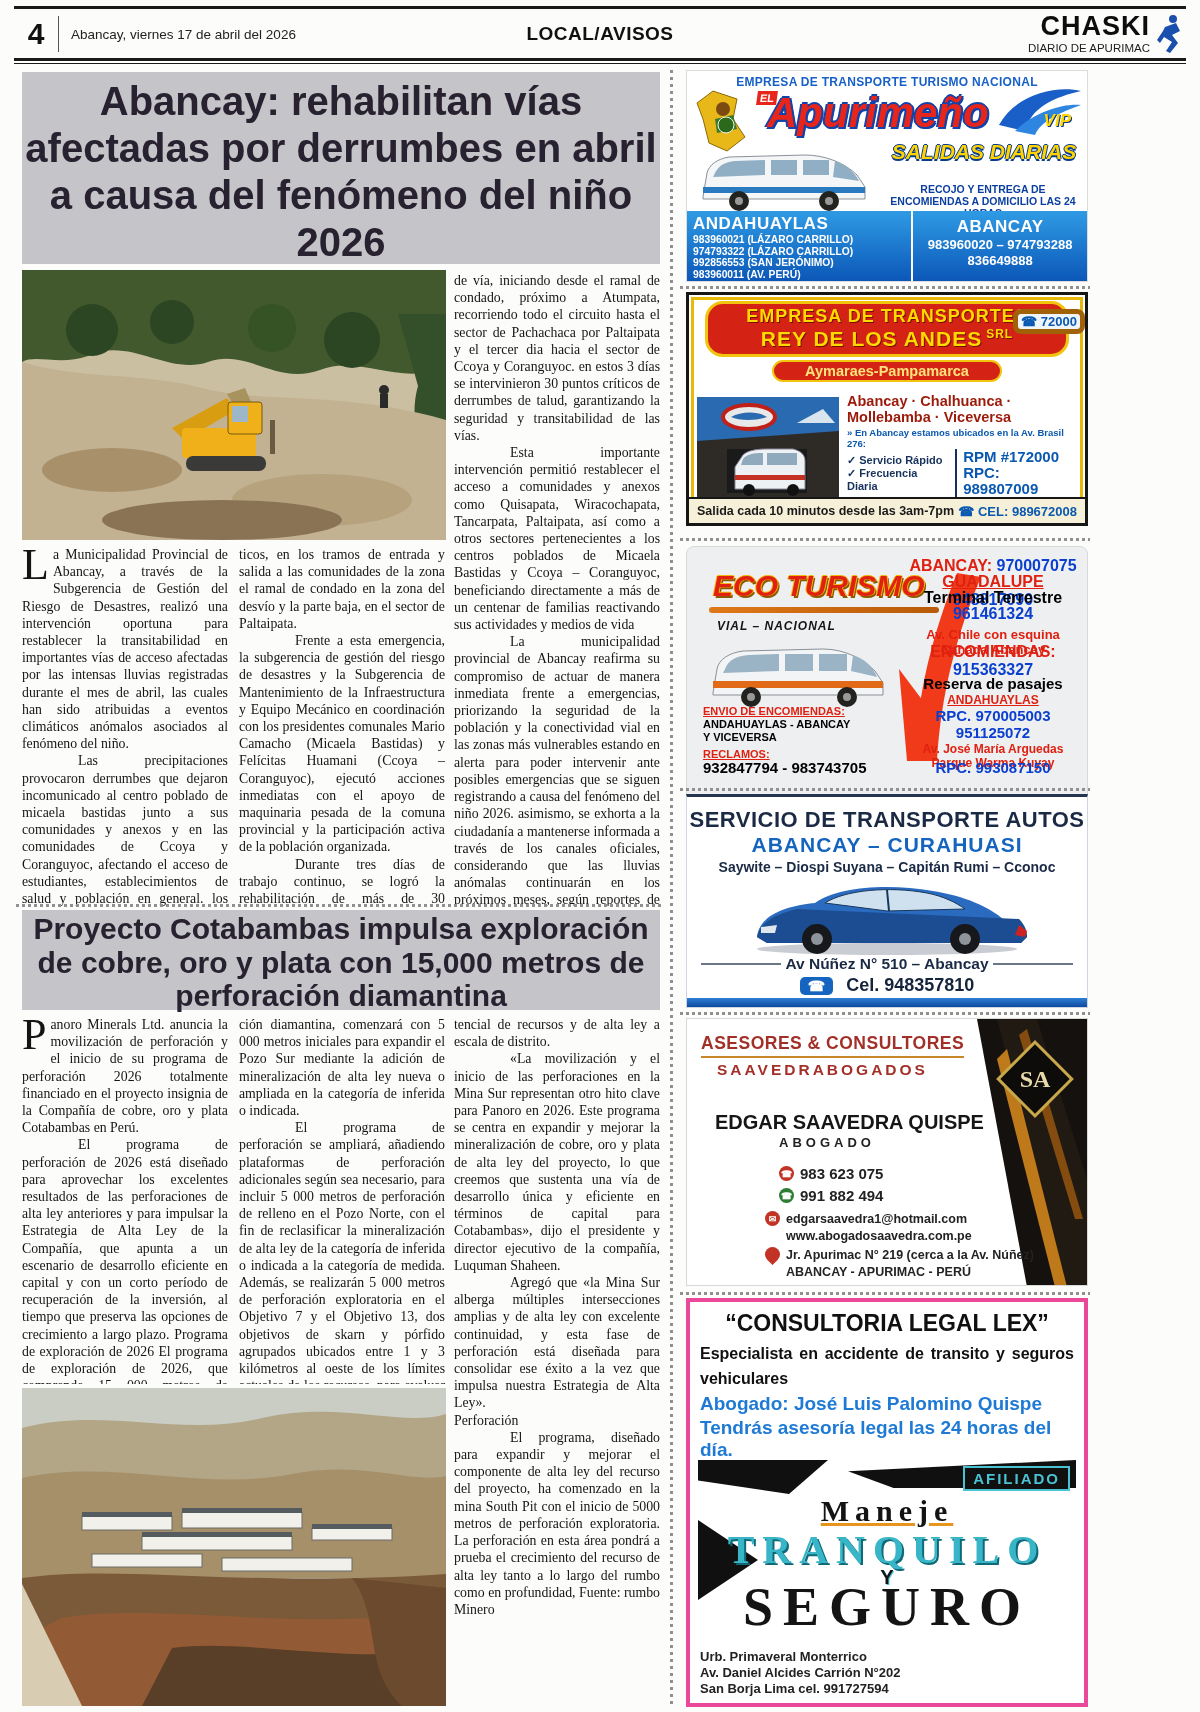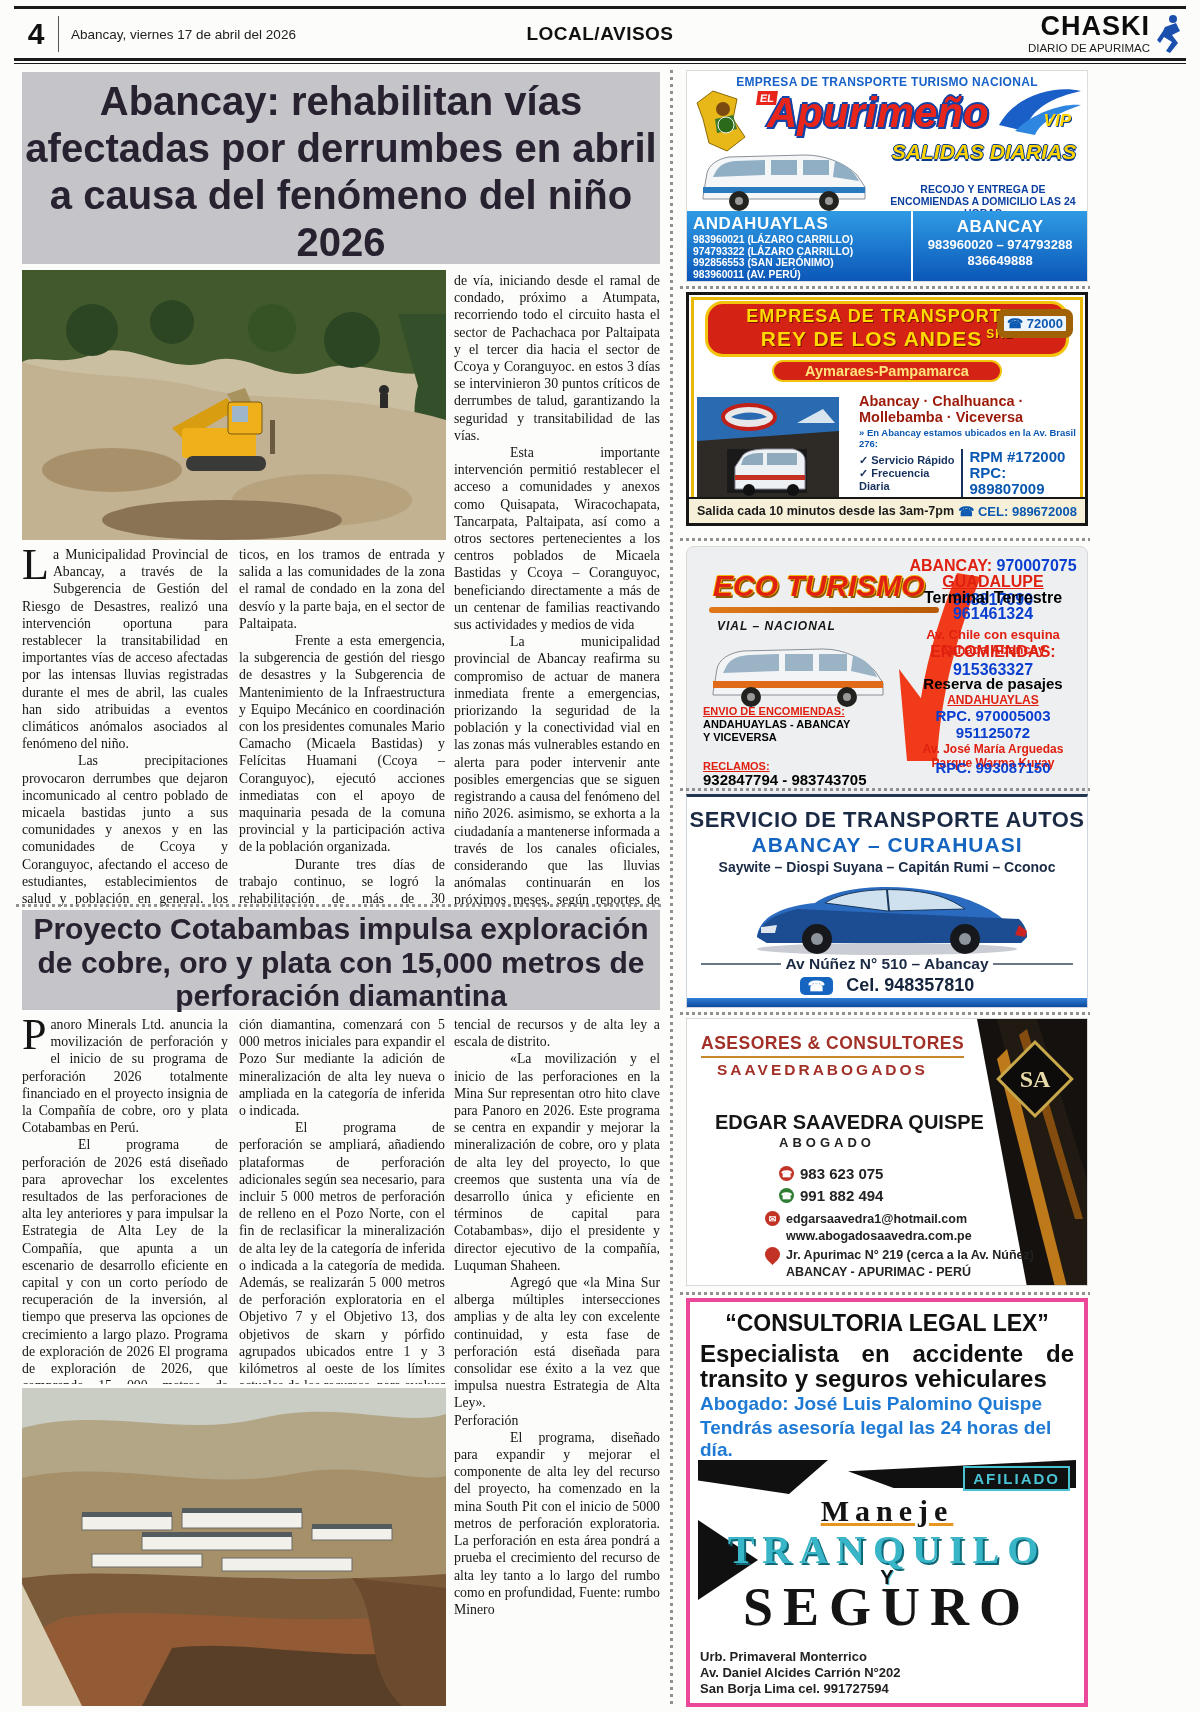--- a/index.html
+++ b/index.html
@@ -68,28 +68,28 @@
   .ad-rey{top:292px;height:234px;background:#fff;border:3px solid #161616;outline:none;}
   .rey-inner{position:absolute;inset:2px;border:3px solid #e9b90a;}
   .rey-banner{margin:6px auto 0;width:92%;background:#d42314;border:3px solid #f2c40e;border-radius:18px;
               text-align:center;color:#ffd900;font-weight:bold;padding:2px 0 3px;}
   .rey-b1{font-size:18px;letter-spacing:1px;text-shadow:1px 1px #7a0d06;}
   .rey-b2{font-size:21px;letter-spacing:1px;text-shadow:1px 1px #7a0d06;}
   .rey-srl{font-size:12px;vertical-align:super;margin-left:4px;}
   .rey-pill{margin:3px auto 0;width:58%;background:#d42314;border:2px solid #f2c40e;border-radius:12px;
             text-align:center;color:#ffe27a;font-weight:bold;font-size:14.5px;padding:1px 0;}
   .rey-photo{position:absolute;left:8px;top:102px;width:142px;height:100px;}
-  .rey-info{position:absolute;left:170px;right:8px;top:98px;font-size:10px;color:#0a58b0;}
+  .rey-info{position:absolute;left:158px;right:8px;top:98px;font-size:10px;color:#0a58b0;}
   .rey-route{color:#9b1a0a;font-weight:bold;font-size:14.5px;margin-bottom:2px;}
   .rey-loc{font-size:9.5px;font-weight:bold;color:#0a58b0;}
   .rey-row{display:flex;align-items:center;gap:6px;}
   .rey-chk{color:#16325c;font-weight:bold;font-size:11px;line-height:13px;}
   .rey-rpm{color:#0a58b0;font-weight:bold;font-size:15px;line-height:16px;}
   .rey-rpm2{color:#0a58b0;font-weight:bold;font-size:13.5px;}
-  .rey-badge{position:absolute;right:12px;top:14px;color:#0a58b0;font-weight:bold;font-size:13px;border:7px solid #a16207;padding:0 3px;border-radius:8px;background:#eef4fb;}
+  .rey-badge{position:absolute;right:0;top:14px;color:#0a58b0;font-weight:bold;font-size:13px;border:5px solid #a16207;padding:0 3px;border-radius:8px;background:#eef4fb;}
   .rey-foot{position:absolute;left:0;right:0;bottom:0;height:26px;background:#f7f0d8;border-top:2px solid #161616;
             display:flex;align-items:center;justify-content:space-between;padding:0 8px;}
   .rey-foot-l{font-weight:bold;font-size:12.5px;color:#1a1a1a;}
   .rey-foot-r{font-weight:bold;font-size:13px;color:#0a58b0;}
 
   
   .ad-eco{top:546px;height:284px;background:#edeff0;border-radius:8px;border:1px solid #d8d8d8;}
   .eco-brand{position:absolute;left:26px;top:22px;font-size:30px;font-weight:bold;font-style:italic;color:#e02010;
              text-shadow:-1px 0 #f2b70a,1px 0 #f2b70a,0 -1px #f2b70a,2px 2px #8a5a00;}
   .eco-bar{position:absolute;left:22px;top:60px;width:230px;height:6px;background:linear-gradient(90deg,#e07818,#b85a08);border-radius:3px;}
@@ -127,21 +127,21 @@
   .sa-line{position:absolute;font-size:12.5px;font-weight:bold;color:#232323;display:flex;align-items:center;gap:6px;}
   .ic{display:inline-flex;align-items:center;justify-content:center;width:15px;height:15px;border-radius:50%;
       color:#fff;font-size:9px;flex:0 0 15px;}
   .ic-red{background:#c23325;}
   .ic-grn{background:#2e7d32;}
   .ic-pin{background:#c23325;border-radius:50% 50% 50% 0;transform:rotate(-45deg);}
 
   
   .ad-lex{top:1298px;height:409px;background:#fff;border:4px solid #ec4899;}
   .lex-title{text-align:center;font-weight:bold;font-size:23px;color:#101010;margin-top:8px;}
-  .lex-l1{padding:4px 10px 0;font-weight:bold;font-size:24px;line-height:25px;color:#101010;text-align:justify;}
+  .lex-l1{padding:4px 10px 0;font-weight:bold;font-size:16px;line-height:25px;color:#101010;text-align:justify;}
   .lex-blue{padding:2px 10px 0;font-weight:bold;font-size:19px;color:#1e7ad4;}
   .lex-g{position:absolute;left:8px;top:158px;right:8px;height:174px;overflow:hidden;}
   .lex-tri{position:absolute;background:#101010;}
   .lex-afil{position:absolute;right:6px;top:6px;background:#101010;color:#49c2d4;font-weight:bold;font-size:15px;
             letter-spacing:2px;padding:2px 8px;border:2px solid #49c2d4;}
   .lex-maneje{position:absolute;left:0;right:0;top:34px;text-align:center;font-family:"Liberation Serif",serif;
               font-weight:bold;font-size:30px;letter-spacing:6px;color:#131313;text-decoration:underline;text-decoration-color:#e8951e;}
   .lex-tranq{position:absolute;left:0;right:0;top:66px;text-align:center;font-family:"Liberation Serif",serif;
              font-weight:bold;font-size:40px;letter-spacing:8px;color:#38b6c8;text-shadow:2px 2px #0e6a78;}
   .lex-y{position:absolute;left:0;right:0;top:106px;text-align:center;font-weight:bold;font-size:20px;color:#131313;text-shadow:1px 1px #49c2d4;}
@@ -389,21 +389,21 @@
     <div class="eco-r" style="top:96px;font-size:16px;"><span class="eco-red" data-name="encomiendas-label">ENCOMIENDAS:</span> <span class="eco-blue" data-name="phone">915363327</span></div>
     <div class="eco-r eco-blk" style="top:128px;font-size:15px;" data-name="reserva-label">Reserva de pasajes</div>
     <div class="eco-r eco-red eco-u" style="top:146px;font-size:12px;" data-name="city-label">ANDAHUAYLAS</div>
     <div class="eco-r eco-blue" style="top:160px;font-size:15px;" data-name="rpc-number">RPC. 970005003</div>
     <div class="eco-r eco-blue" style="top:177px;font-size:15px;" data-name="phone">951125072</div>
     <div class="eco-r eco-red" style="top:195px;font-size:12px;line-height:14px;" data-name="address">Av. José María Arguedas Parque Warma Kuyay</div>
     <div class="eco-left-b">
       <div class="eco-red eco-u" data-name="envio-label">ENVIO DE ENCOMIENDAS:</div>
       <div class="eco-blk" data-name="envio-route">ANDAHUAYLAS - ABANCAY</div>
       <div class="eco-blk" data-name="envio-route">Y VICEVERSA</div>
-      <div class="eco-red eco-u" style="margin-top:16px;" data-name="reclamos-label">RECLAMOS:</div>
+      <div class="eco-red eco-u" style="margin-top:4px;" data-name="reclamos-label">RECLAMOS:</div>
       <div class="eco-blk" style="font-size:15px;" data-name="reclamos-phones">932847794 - 983743705</div>
     </div>
     <div class="eco-r eco-blue" style="top:212px;font-size:15px;" data-name="rpc-number">RPC. 993087150</div>
   </div>
 
   <div class="hdot" style="left:680px;top:788px;width:410px;" data-name="ad-separator"></div>
 
   <div class="ad ad-autos" data-name="ad-transporte-autos">
     <div class="au-title" data-name="ad-title">SERVICIO DE TRANSPORTE AUTOS</div>
     <div class="au-route" data-name="route">ABANCAY – CURAHUASI</div>

